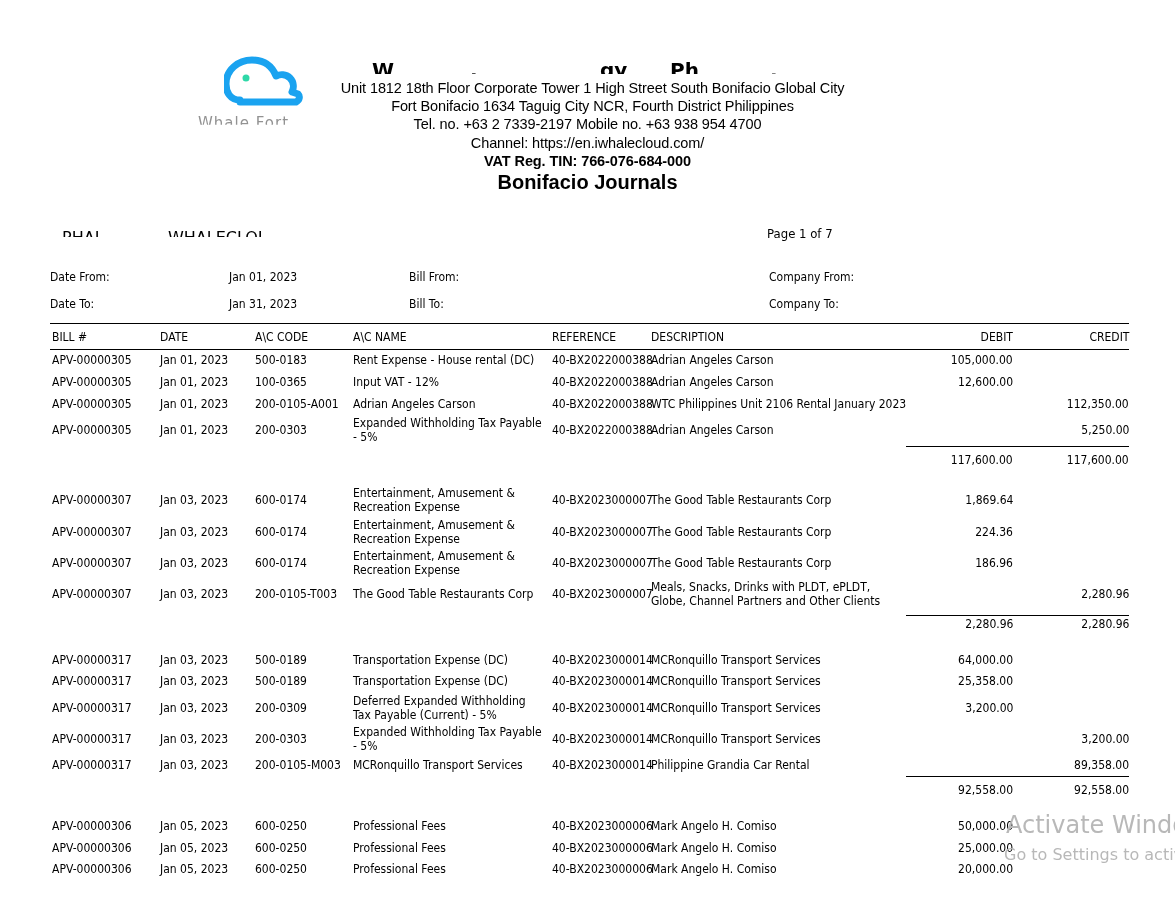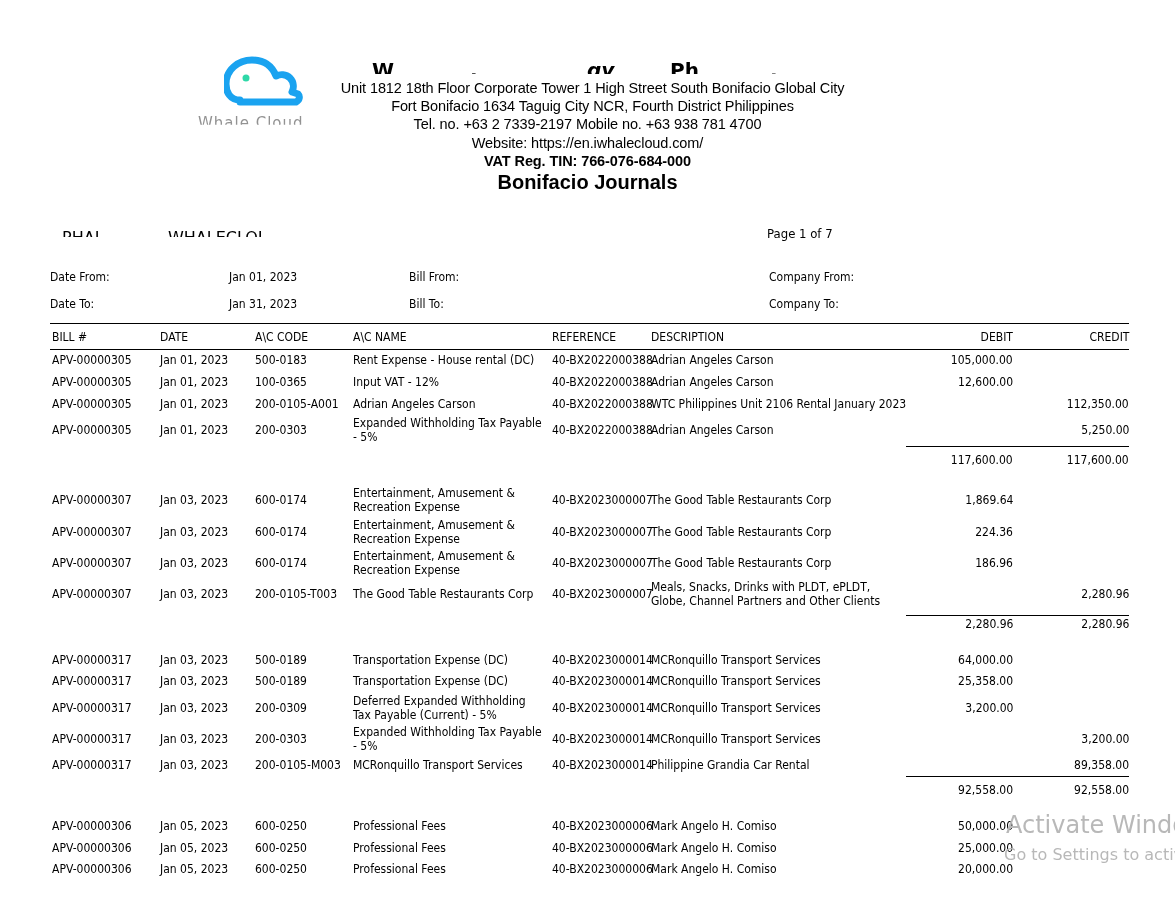--- a/index.html
+++ b/index.html
@@ -39,35 +39,35 @@
                 font-family:"DejaVu Sans", sans-serif; white-space:nowrap; }
 </style>
 </head>
 <body>
 
 <div>
   <svg class="logo" viewBox="0 0 80 52">
     <path d="M16 44 C6 44 2 36 2 28 C2 14 14 4 28 4 C40 4 48 10 52 20 C56 18 62 18 66 22 C70 26 70 32 68 36 L74 38 C76 40 76 44 72 46 L16 46 Z" fill="none" stroke="#1aa3f0" stroke-width="7" stroke-linejoin="round"></path>
     <circle cx="22" cy="22" r="3.5" fill="#2ed8a8"></circle>
   </svg>
-  <div class="logo-word">Whale Cloud</div>
+  <div class="logo-word">Whale Fort</div>
 </div>
 
 <div class="cut-top">
   <span style="left:2px;">W</span>
     <span style="left:100px;">.</span>
-  <span style="left:217px;font-style:italic;">gy</span>
+  <span style="left:230px;">gy</span>
     <span style="left:300px;">Ph</span>
     <span style="left:400px;">,</span>
 </div>
 
 <div class="hdr-line l1">Unit 1812 18th Floor Corporate Tower 1 High Street South Bonifacio Global City</div>
 <div class="hdr-line l2">Fort Bonifacio 1634 Taguig City NCR, Fourth District Philippines</div>
-<div class="hdr-line l3">Tel. no. +63 2 7339-2197 Mobile no. +63 938 781 4700</div>
-<div class="hdr-line l4">Website: https://en.iwhalecloud.com/</div>
+<div class="hdr-line l3">Tel. no. +63 2 7339-2197 Mobile no. +63 938 954 4700</div>
+<div class="hdr-line l4">Channel: https://en.iwhalecloud.com/</div>
 <div class="hdr-line l5">VAT Reg. TIN: 766-076-684-000</div>
 <div class="title">Bonifacio Journals</div>
 
 <div class="cut-meta" style="left:62px;width:40px;">PHAL</div>
 <div class="cut-meta" style="left:168px;width:95px;">WHALECLOUD</div>
 
 <div class="abs small" style="left:767px;top:226px;font-size:13px;">Page 1 of 7</div>
 
 <div class="abs small" style="left:50px;top:270px;">Date From:</div>
 <div class="abs small" style="left:229px;top:270px;">Jan 01, 2023</div>

